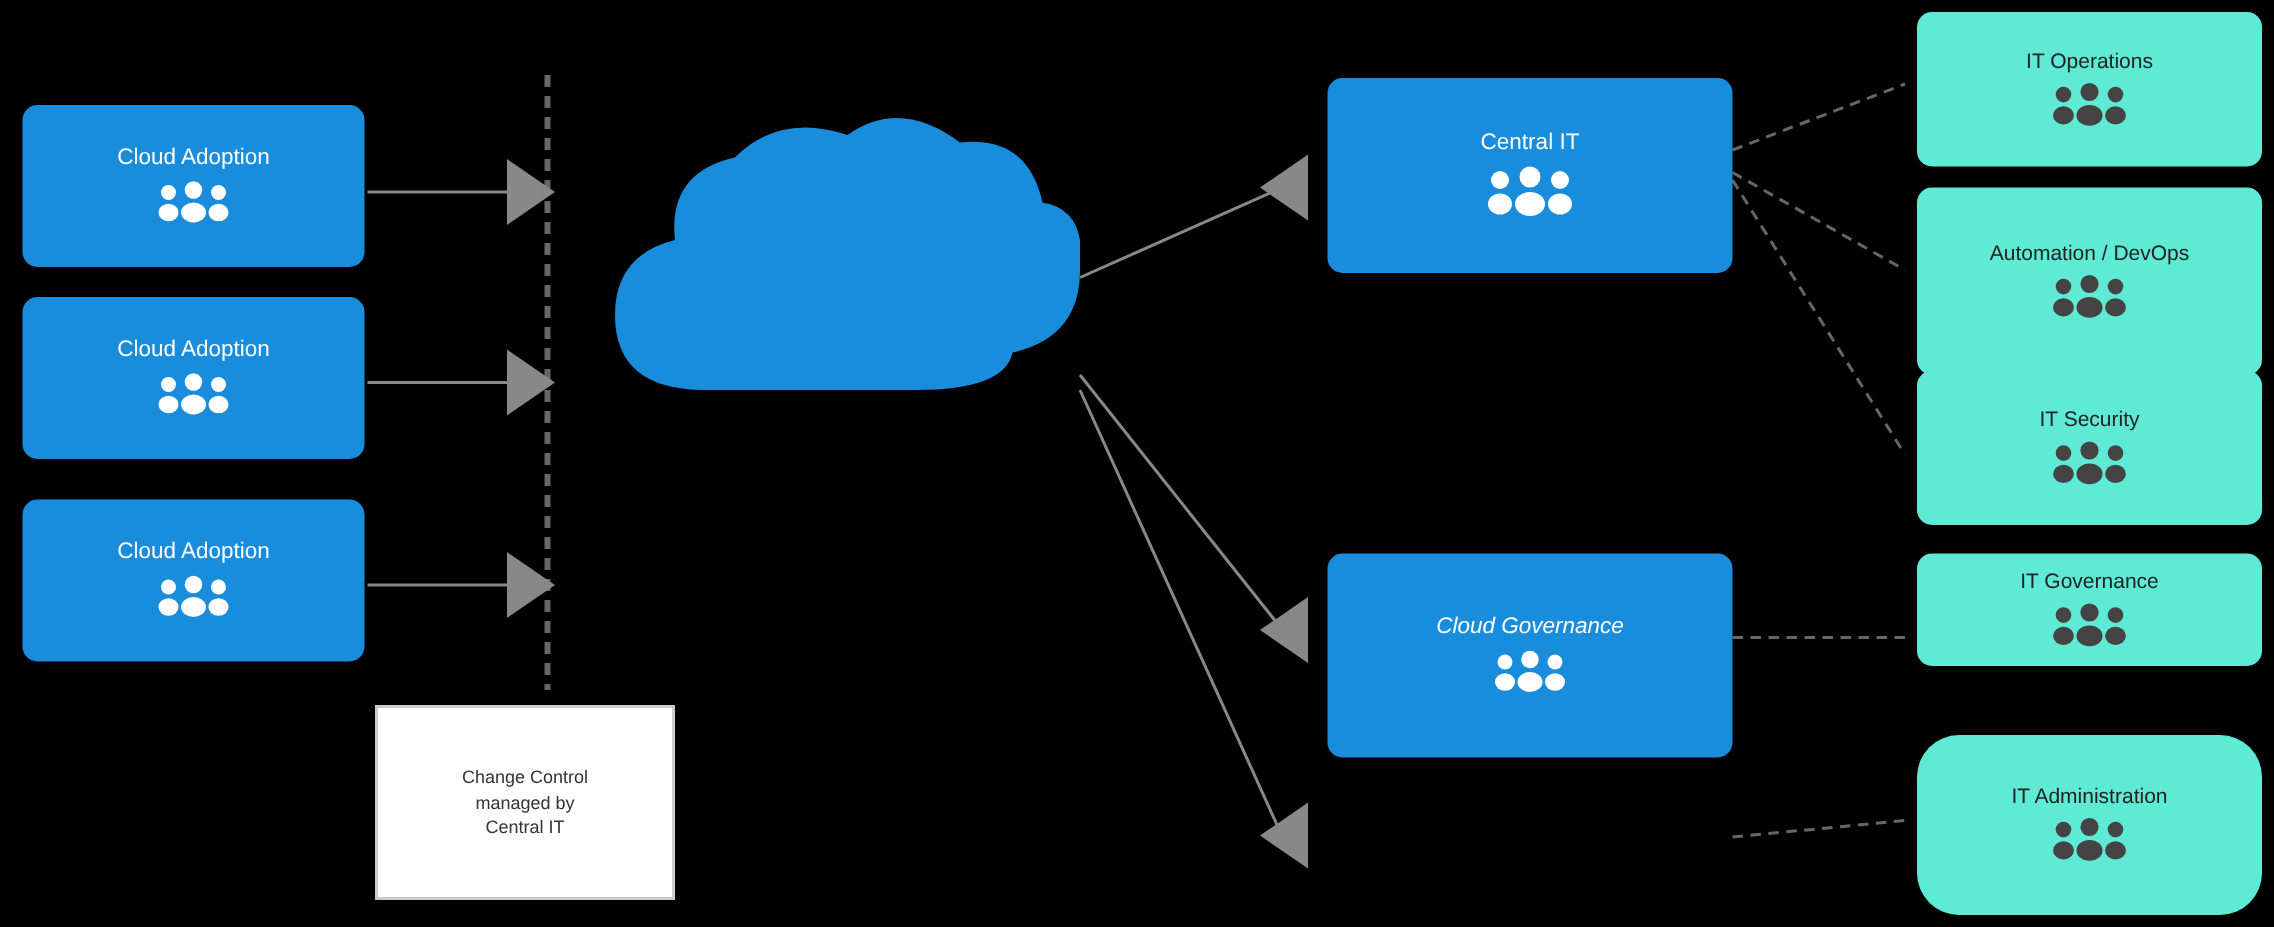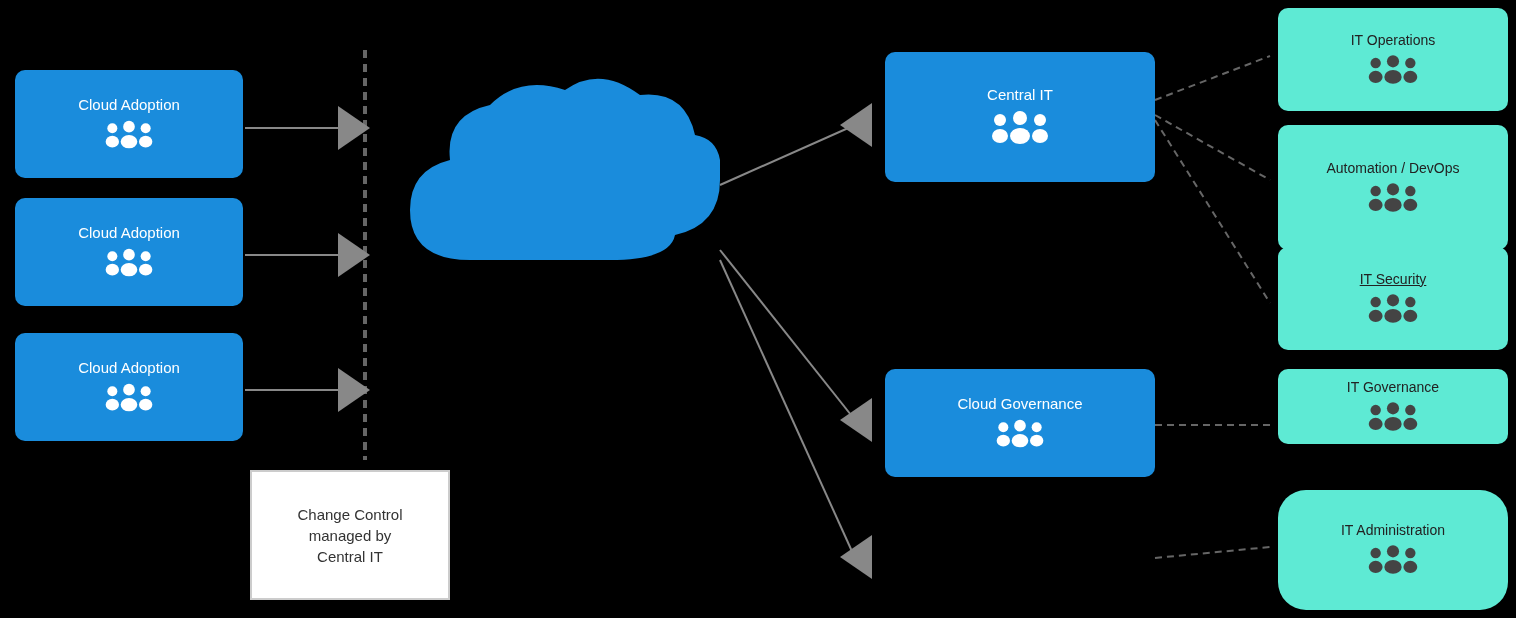--- a/index.html
+++ b/index.html
@@ -81,21 +81,21 @@
       left: 250px;
       top: 470px;
       width: 200px;
       height: 130px;
       background: white;
       border: 2px solid #ccc;
       display: flex;
       align-items: center;
       justify-content: center;
       text-align: center;
-      font-size: 15px;
+      font-size: 12px;
       color: #333;
       line-height: 1.4;
       padding: 24px;
     }
 
     
     .arrow-right {
       position: absolute;
       width: 0;
       height: 0;
@@ -223,21 +223,21 @@
     <svg class="people-icon" viewBox="0 0 60 40" fill="white" style="width:60px;height:42px;">
       <circle cx="10" cy="12" r="6"></circle>
       <ellipse cx="10" cy="28" rx="8" ry="7"></ellipse>
       <circle cx="30" cy="10" r="7"></circle>
       <ellipse cx="30" cy="28" rx="10" ry="8"></ellipse>
       <circle cx="50" cy="12" r="6"></circle>
       <ellipse cx="50" cy="28" rx="8" ry="7"></ellipse>
     </svg>
   </div>
 
-  <div class="blue-box" style="top:369px; left:885px; width:270px; height:108px;">
+  <div class="blue-box" style="top:369px; left:885px; width:270px; height:136px;font-style:italic;">
     <span class="label">Cloud Governance</span>
     <svg class="people-icon" viewBox="0 0 60 40" fill="white">
       <circle cx="10" cy="12" r="6"></circle>
       <ellipse cx="10" cy="28" rx="8" ry="7"></ellipse>
       <circle cx="30" cy="10" r="7"></circle>
       <ellipse cx="30" cy="28" rx="10" ry="8"></ellipse>
       <circle cx="50" cy="12" r="6"></circle>
       <ellipse cx="50" cy="28" rx="8" ry="7"></ellipse>
     </svg>
   </div>
@@ -260,21 +260,21 @@
     <svg class="people-icon" viewBox="0 0 60 40" fill="#444" style="width:52px;height:36px;">
       <circle cx="10" cy="12" r="6"></circle>
       <ellipse cx="10" cy="28" rx="8" ry="7"></ellipse>
       <circle cx="30" cy="10" r="7"></circle>
       <ellipse cx="30" cy="28" rx="10" ry="8"></ellipse>
       <circle cx="50" cy="12" r="6"></circle>
       <ellipse cx="50" cy="28" rx="8" ry="7"></ellipse>
     </svg>
   </div>
 
-  <div class="gray-box" style="top:247px; left:1278px; width:230px; height:103px;text-decoration:underline;">
+  <div class="gray-box" style="top:247px; left:1278px; width:230px; height:103px;">
     <span class="label">IT Security</span>
     <svg class="people-icon" viewBox="0 0 60 40" fill="#444" style="width:52px;height:36px;">
       <circle cx="10" cy="12" r="6"></circle>
       <ellipse cx="10" cy="28" rx="8" ry="7"></ellipse>
       <circle cx="30" cy="10" r="7"></circle>
       <ellipse cx="30" cy="28" rx="10" ry="8"></ellipse>
       <circle cx="50" cy="12" r="6"></circle>
       <ellipse cx="50" cy="28" rx="8" ry="7"></ellipse>
     </svg>
   </div>

